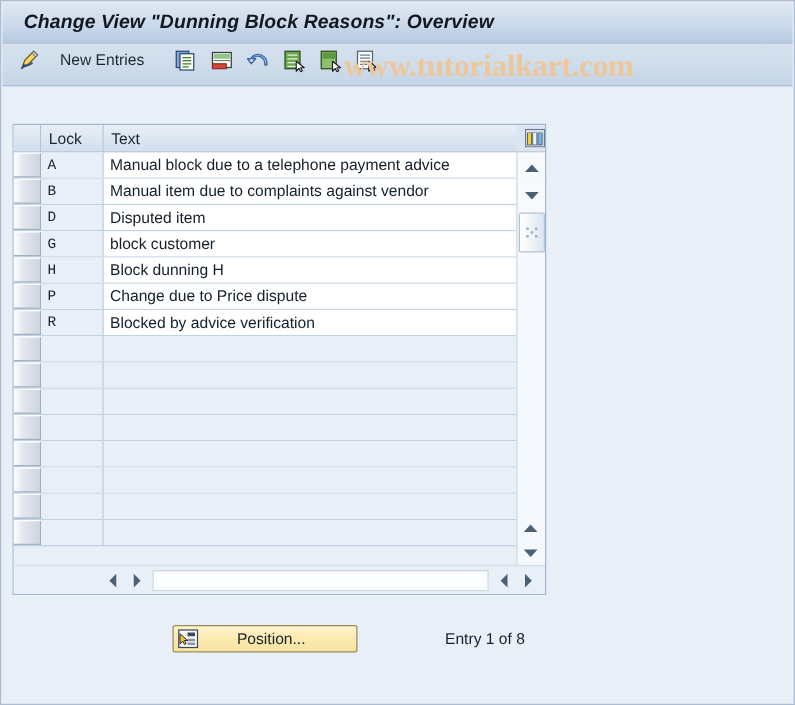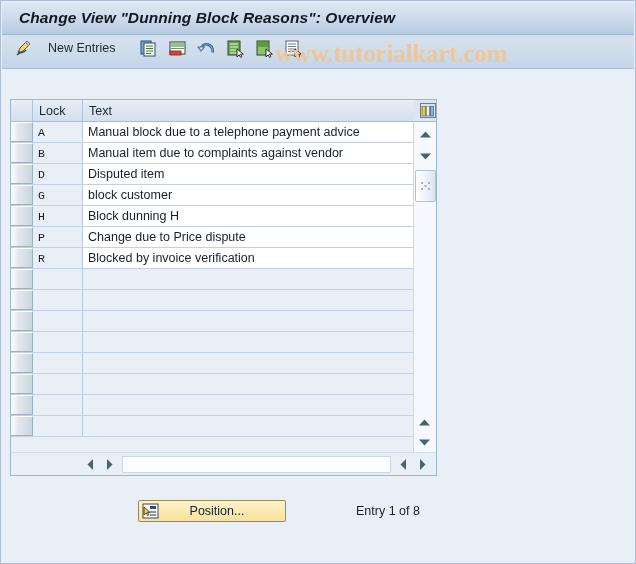--- a/index.html
+++ b/index.html
@@ -447,21 +447,21 @@
           <div class="cell-text">Block dunning H</div>
         </div>
         <div class="grid-row">
           <div class="cell-rowsel"></div>
           <div class="cell-lock">P</div>
           <div class="cell-text">Change due to Price dispute</div>
         </div>
         <div class="grid-row">
           <div class="cell-rowsel"></div>
           <div class="cell-lock">R</div>
-          <div class="cell-text">Blocked by invoice verification</div>
+          <div class="cell-text">Blocked by advice verification</div>
         </div>
         <div class="grid-row empty">
           <div class="cell-rowsel"></div>
           <div class="cell-lock"></div>
           <div class="cell-text"></div>
         </div>
         <div class="grid-row empty">
           <div class="cell-rowsel"></div>
           <div class="cell-lock"></div>
           <div class="cell-text"></div>

